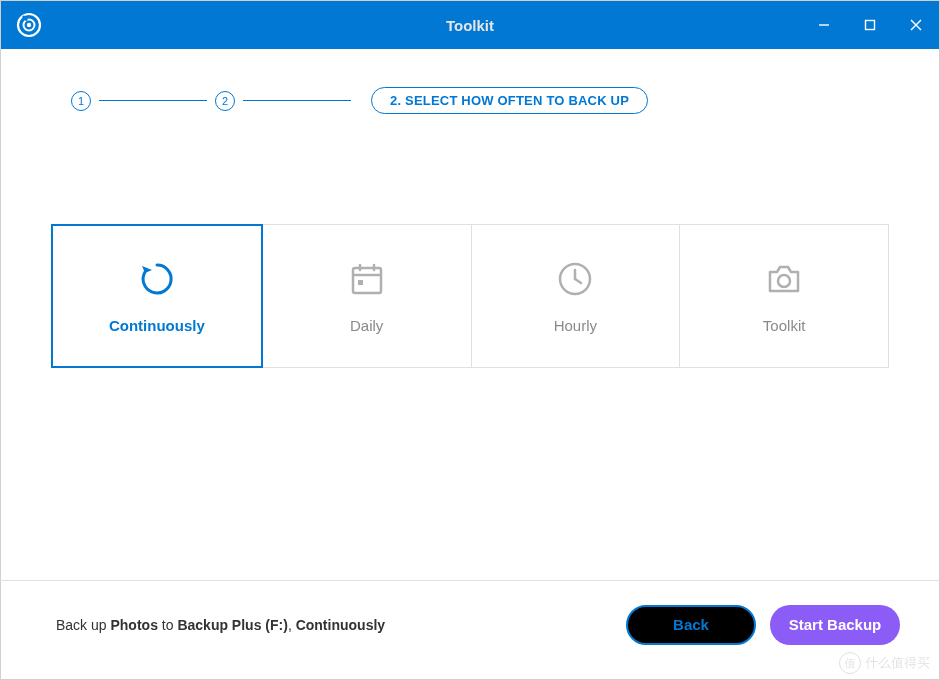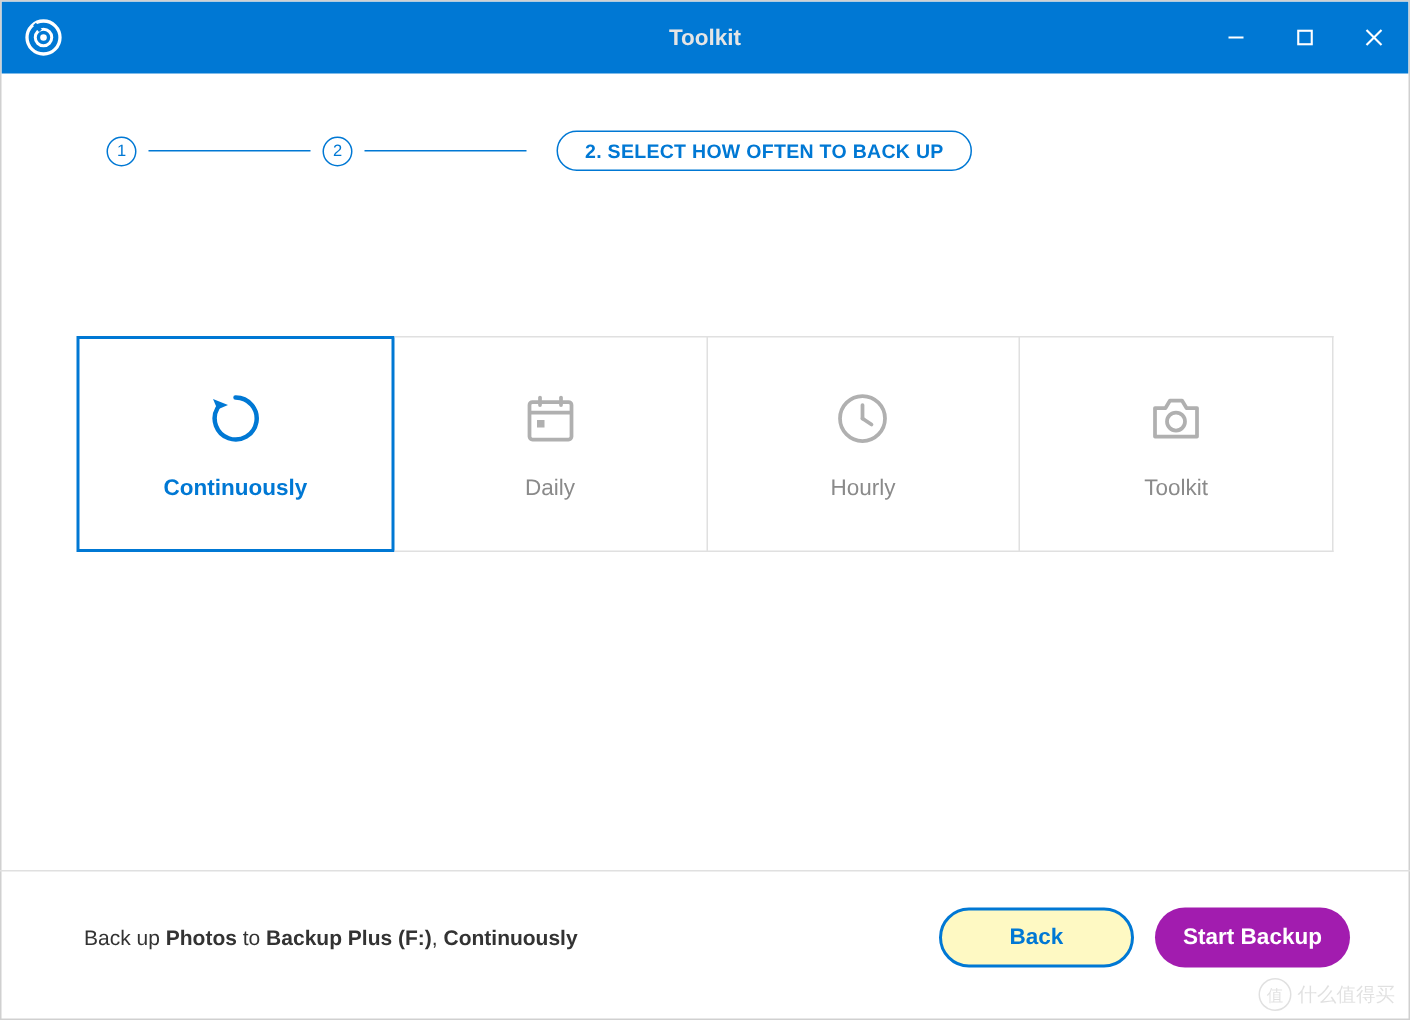--- a/index.html
+++ b/index.html
@@ -148,24 +148,24 @@
       font-weight: 600;
       cursor: pointer;
       display: flex;
       align-items: center;
       justify-content: center;
       border: none;
     }
     .btn-outline {
       border: 2px solid #0078d4;
       color: #0078d4;
-      background: #fef9c3;
+      background: #000000;
     }
     .btn-primary {
-      background: #a21caf;
+      background: #8b5cf6;
       color: #fff;
     }
     .watermark {
       position: absolute;
       right: 10px;
       bottom: 6px;
       font-size: 13px;
       color: rgba(0,0,0,0.12);
       font-weight: 500;
       pointer-events: none;

